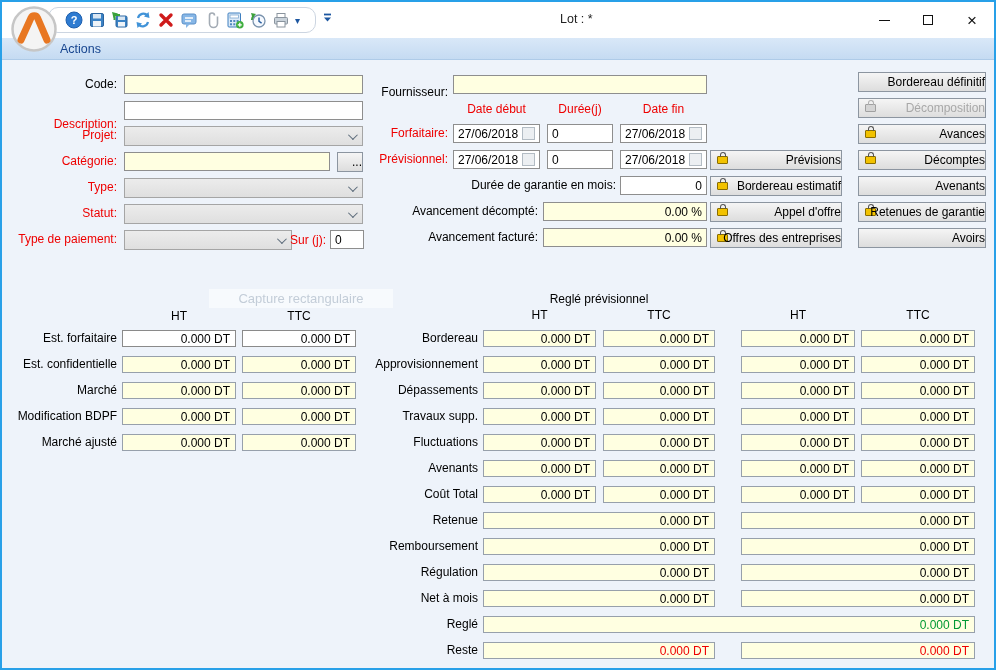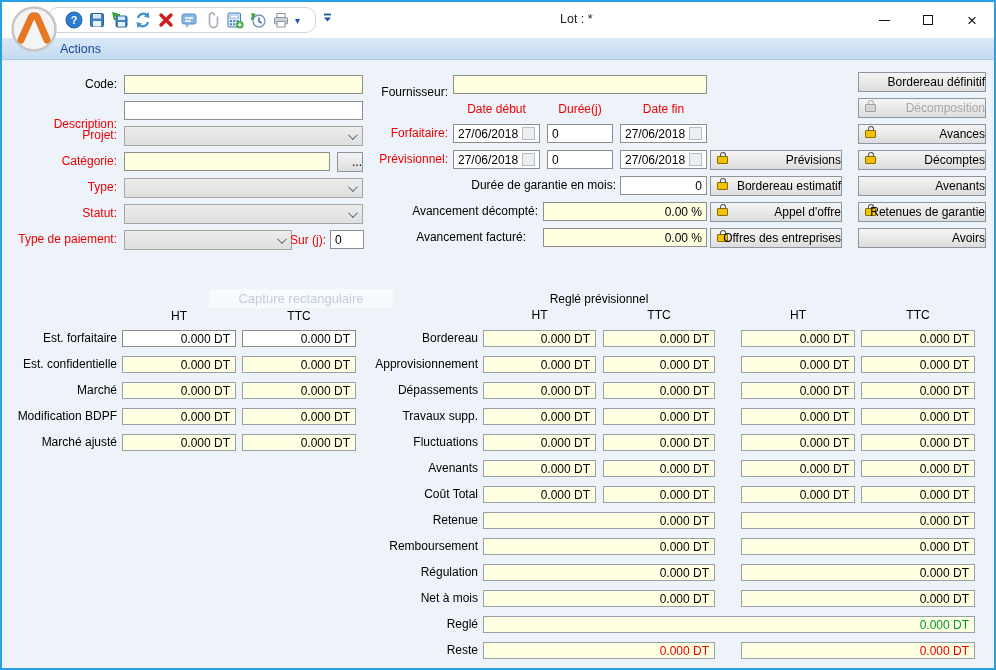--- a/index.html
+++ b/index.html
@@ -231,21 +231,21 @@
       <span>27/06/2018</span>
       <span class="dbtn"></span>
     </div>
 
   <span class="lab" style="left:390px;top:174px;width:224px">Durée de garantie en mois:</span>
   <div class="inp r" style="left:618px;top:174px;width:87px">0</div>
 
   <span class="lab" style="left:300px;top:200px;width:236px">Avancement décompté:</span>
   <div class="inp yellow r" style="left:541px;top:200px;width:164px">0.00 %</div>
 
-  <span class="lab" style="left:288px;top:226px;width:236px">Avancement facturé:</span>
+  <span class="lab" style="left:300px;top:226px;width:236px">Avancement facturé:</span>
   <div class="inp yellow r" style="left:541px;top:226px;width:164px">0.00 %</div>
 
   <div class="btn" style="left:708px;top:148px;width:132px">
       <span class="lock"></span>
       <span class="txt">Prévisions</span>
     </div>
   <div class="btn" style="left:708px;top:174px;width:132px">
       <span class="lock"></span>
       <span class="txt">Bordereau estimatif</span>
     </div>

